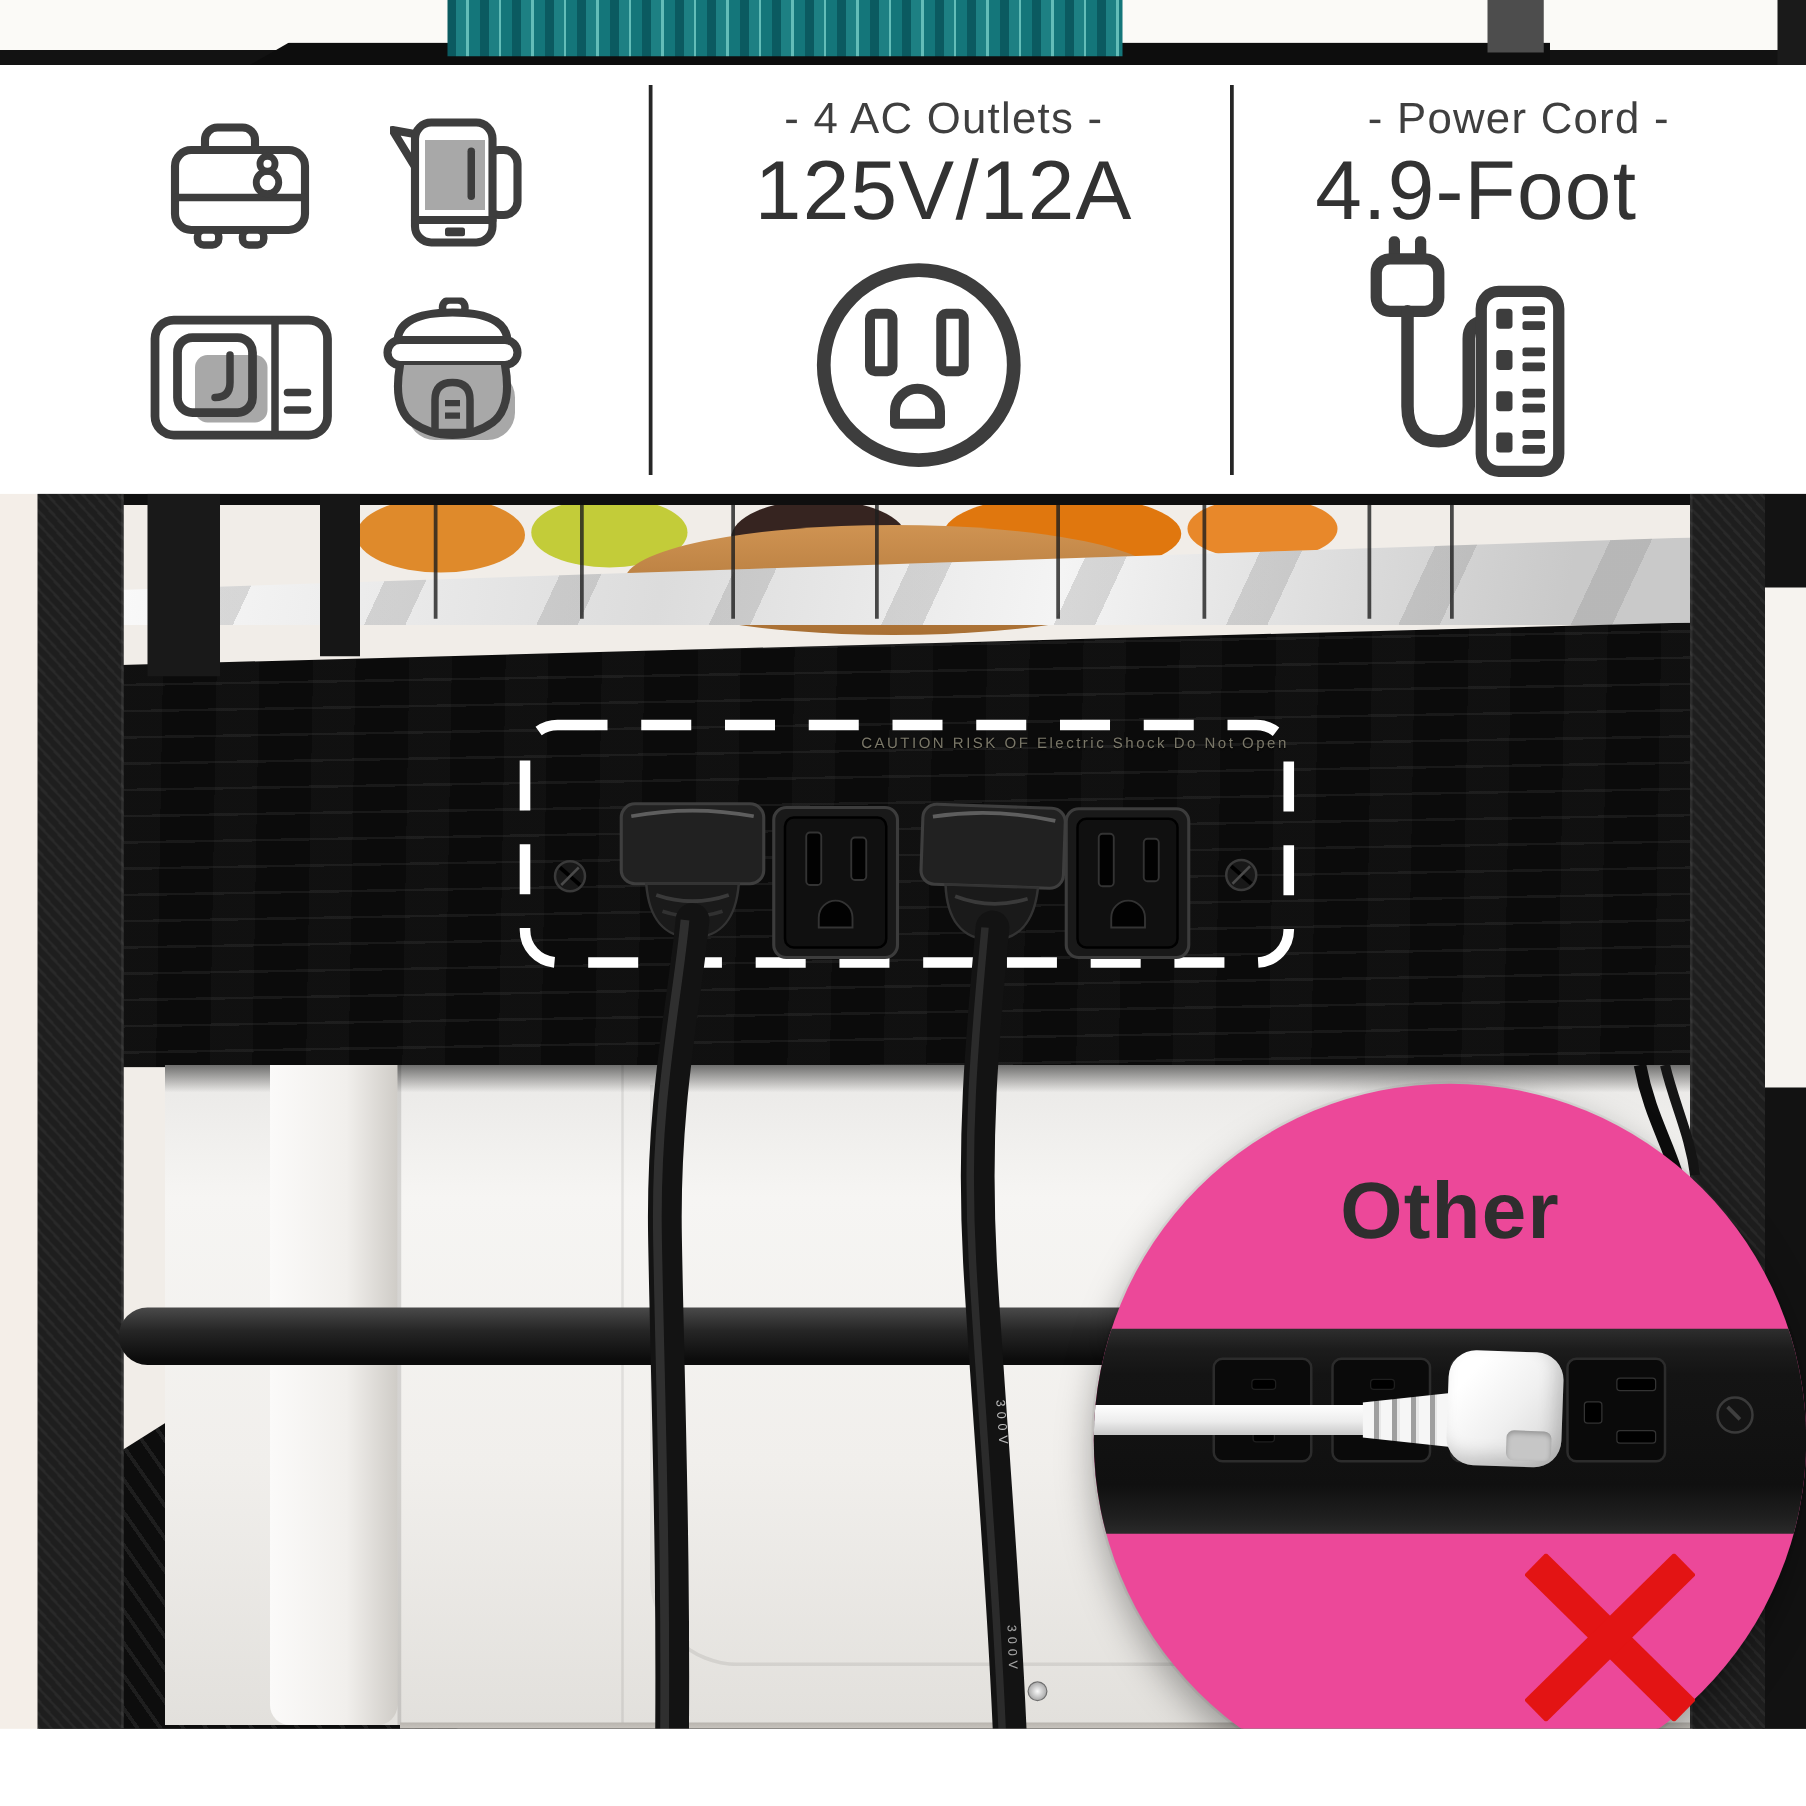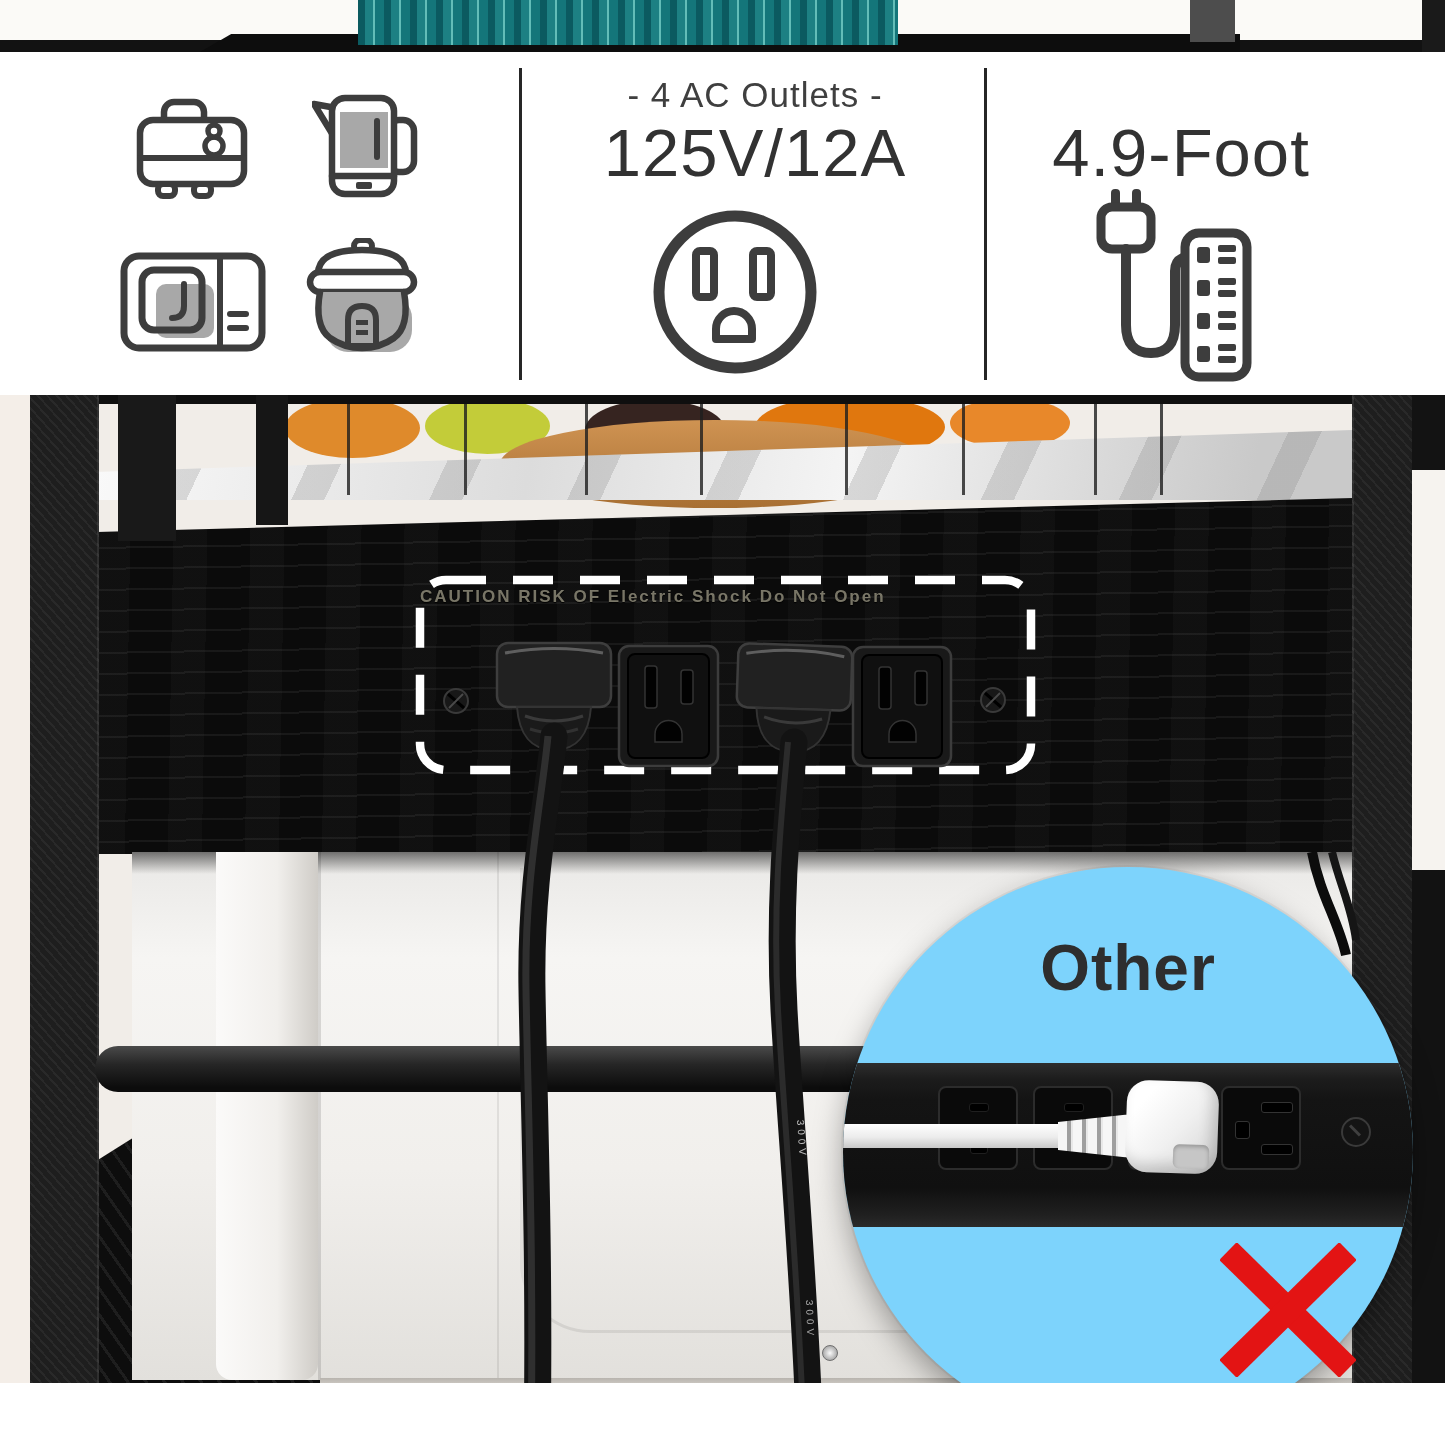--- a/index.html
+++ b/index.html
@@ -44,22 +44,22 @@
 
   .metal{background:#1e1e1e;background-image:repeating-linear-gradient(48deg,rgba(255,255,255,.05) 0 2px,transparent 2px 7px);}
   .post-left{position:absolute;left:30px;top:395px;width:67px;height:1050px;z-index:4;border-right:2px solid rgba(255,255,255,.08);}
   .post-right{position:absolute;left:1352px;top:395px;width:58px;height:1050px;z-index:4;border-left:2px solid rgba(255,255,255,.07);}
 
   .wood-panel{position:absolute;left:97px;top:498px;width:1256px;height:356px;z-index:2;
     clip-path:polygon(0 34px,100% 0,100% 100%,0 100%);
     background-color:#0b0b0b;
     background-image:repeating-linear-gradient(179deg,transparent 0 7px,rgba(120,120,120,.13) 7px 9px,transparent 9px 21px),
                      repeating-linear-gradient(91deg,rgba(90,90,90,.07) 0 34px,transparent 34px 77px);}
-  .caution{position:absolute;left:420px;top:587px;width:611px;text-align:left;z-index:3;
-    font-size:17px;letter-spacing:2px;color:rgba(200,195,170,.60);text-shadow:0 1px 1px #000;font-weight:bold;}
+  .caution{position:absolute;left:420px;top:587px;width:611px;text-align:right;z-index:3;
+    font-size:12px;letter-spacing:2px;color:rgba(200,195,170,.60);text-shadow:0 1px 1px #000;font-weight:normal;}
 
   .hbar{position:absolute;left:95px;top:1046px;width:1259px;height:46px;border-radius:23px;z-index:4;
     background:linear-gradient(180deg,#4a4a4a,#262626 40%,#0c0c0c 90%);}
 
   .mw-body{position:absolute;left:132px;top:852px;width:1222px;height:528px;z-index:3;
     background:linear-gradient(180deg,#e9e8e6,#f6f5f3 20%,#f1efec 60%,#e2e0dc);}
   .mw-top-shadow{position:absolute;left:132px;top:852px;width:1222px;height:22px;z-index:3;
     background:linear-gradient(rgba(30,30,30,.6),transparent);}
   .mw-leg{position:absolute;left:216px;top:852px;width:102px;height:528px;z-index:3;border-radius:0 0 16px 16px;
     background:linear-gradient(90deg,#fbfaf9,#f1efec 60%,#cfccc7);}
@@ -77,21 +77,21 @@
     background-image:repeating-linear-gradient(55deg,rgba(120,120,120,.16) 0 3px,transparent 3px 15px);}
   .wood-bottom{position:absolute;left:30px;top:1382px;width:1415px;height:63px;z-index:3;border-top:2px solid #1e1e1e;}
   .wedge{position:absolute;left:97px;top:1085px;width:300px;height:360px;z-index:3;
     clip-path:polygon(0 21%,40% 0,100% 100%,0 100%);}
 
   svg.layer{position:absolute;left:0;top:0;width:1445px;height:1445px;pointer-events:none;}
   .panel-art{z-index:3;}
   .cords-art{z-index:6;}
 
   
-  .inset{position:absolute;left:843px;top:867px;width:570px;height:570px;border-radius:50%;background:#7dd3fc;
+  .inset{position:absolute;left:875px;top:867px;width:570px;height:570px;border-radius:50%;background:#ec4899;
     overflow:hidden;z-index:7;box-shadow:0 0 0 2px rgba(0,0,0,.05),0 12px 30px rgba(0,0,0,.35);}
   .inset-title{position:absolute;left:0;top:64px;width:100%;text-align:center;font-size:64px;font-weight:bold;
     color:#2e2e2e;letter-spacing:1px;}
   .inset-strip{position:absolute;left:-15px;top:196px;width:600px;height:164px;border-radius:4px;
     background:linear-gradient(180deg,#2e2e2e,#1c1c1c 10%,#141414 22%,#101010 76%,#1f1f1f 92%,#2a2a2a);}
   .ins-outlet{position:absolute;width:76px;height:80px;background:#0a0a0a;border:2px solid #2c2c2c;border-radius:8px;}
   .ins-slot{position:absolute;background:#000;border:1px solid #1f1f1f;border-radius:3px;}
   .ins-cable{position:absolute;left:-15px;top:257px;width:248px;height:24px;border-radius:12px;
     background:linear-gradient(180deg,#ffffff,#ececec 55%,#c8c8c8);}
   .ins-collar{position:absolute;left:215px;top:247px;width:74px;height:44px;border-radius:8px;
@@ -179,20 +179,21 @@
     <div class="spec-value" style="left:525px;top:62px;">125V/12A</div>
     <svg class="abs" style="left:650px;top:155px;" width="170" height="170" viewBox="0 0 170 170">
       <g stroke="#3d3d3d" fill="none" stroke-linejoin="round">
         <circle cx="85" cy="85" r="76" stroke-width="11"></circle>
         <rect x="46" y="44" width="18" height="46" rx="4" stroke-width="8"></rect>
         <rect x="103" y="44" width="18" height="46" rx="4" stroke-width="8"></rect>
         <path d="M66 132 v-10 a18 18 0 0 1 36 0 v10 z" stroke-width="8"></path>
       </g>
     </svg>
 
+    <div class="spec-label" style="left:985px;top:23px;">- Power Cord -</div>
     <div class="spec-value" style="left:951px;top:62px;">4.9-Foot</div>
     <svg class="abs" style="left:1085px;top:133px;" width="175" height="200" viewBox="0 0 175 200">
       <g stroke="#3d3d3d" stroke-linejoin="round" stroke-linecap="round">
         <rect x="26" y="4" width="9" height="20" rx="4" fill="#3d3d3d" stroke="none"></rect>
         <rect x="47" y="4" width="9" height="20" rx="4" fill="#3d3d3d" stroke="none"></rect>
         <rect x="16" y="22" width="50" height="42" rx="11" fill="#fff" stroke-width="9"></rect>
         <path d="M41 64 V140 Q41 168 66 168 Q90 168 90 140 V86 Q90 74 102 72" fill="none" stroke-width="10"></path>
         <rect x="100" y="48" width="62" height="144" rx="14" fill="#fff" stroke-width="9"></rect>
         <g fill="#3d3d3d" stroke="none">
           <rect x="112" y="62" width="13" height="16" rx="3"></rect>

